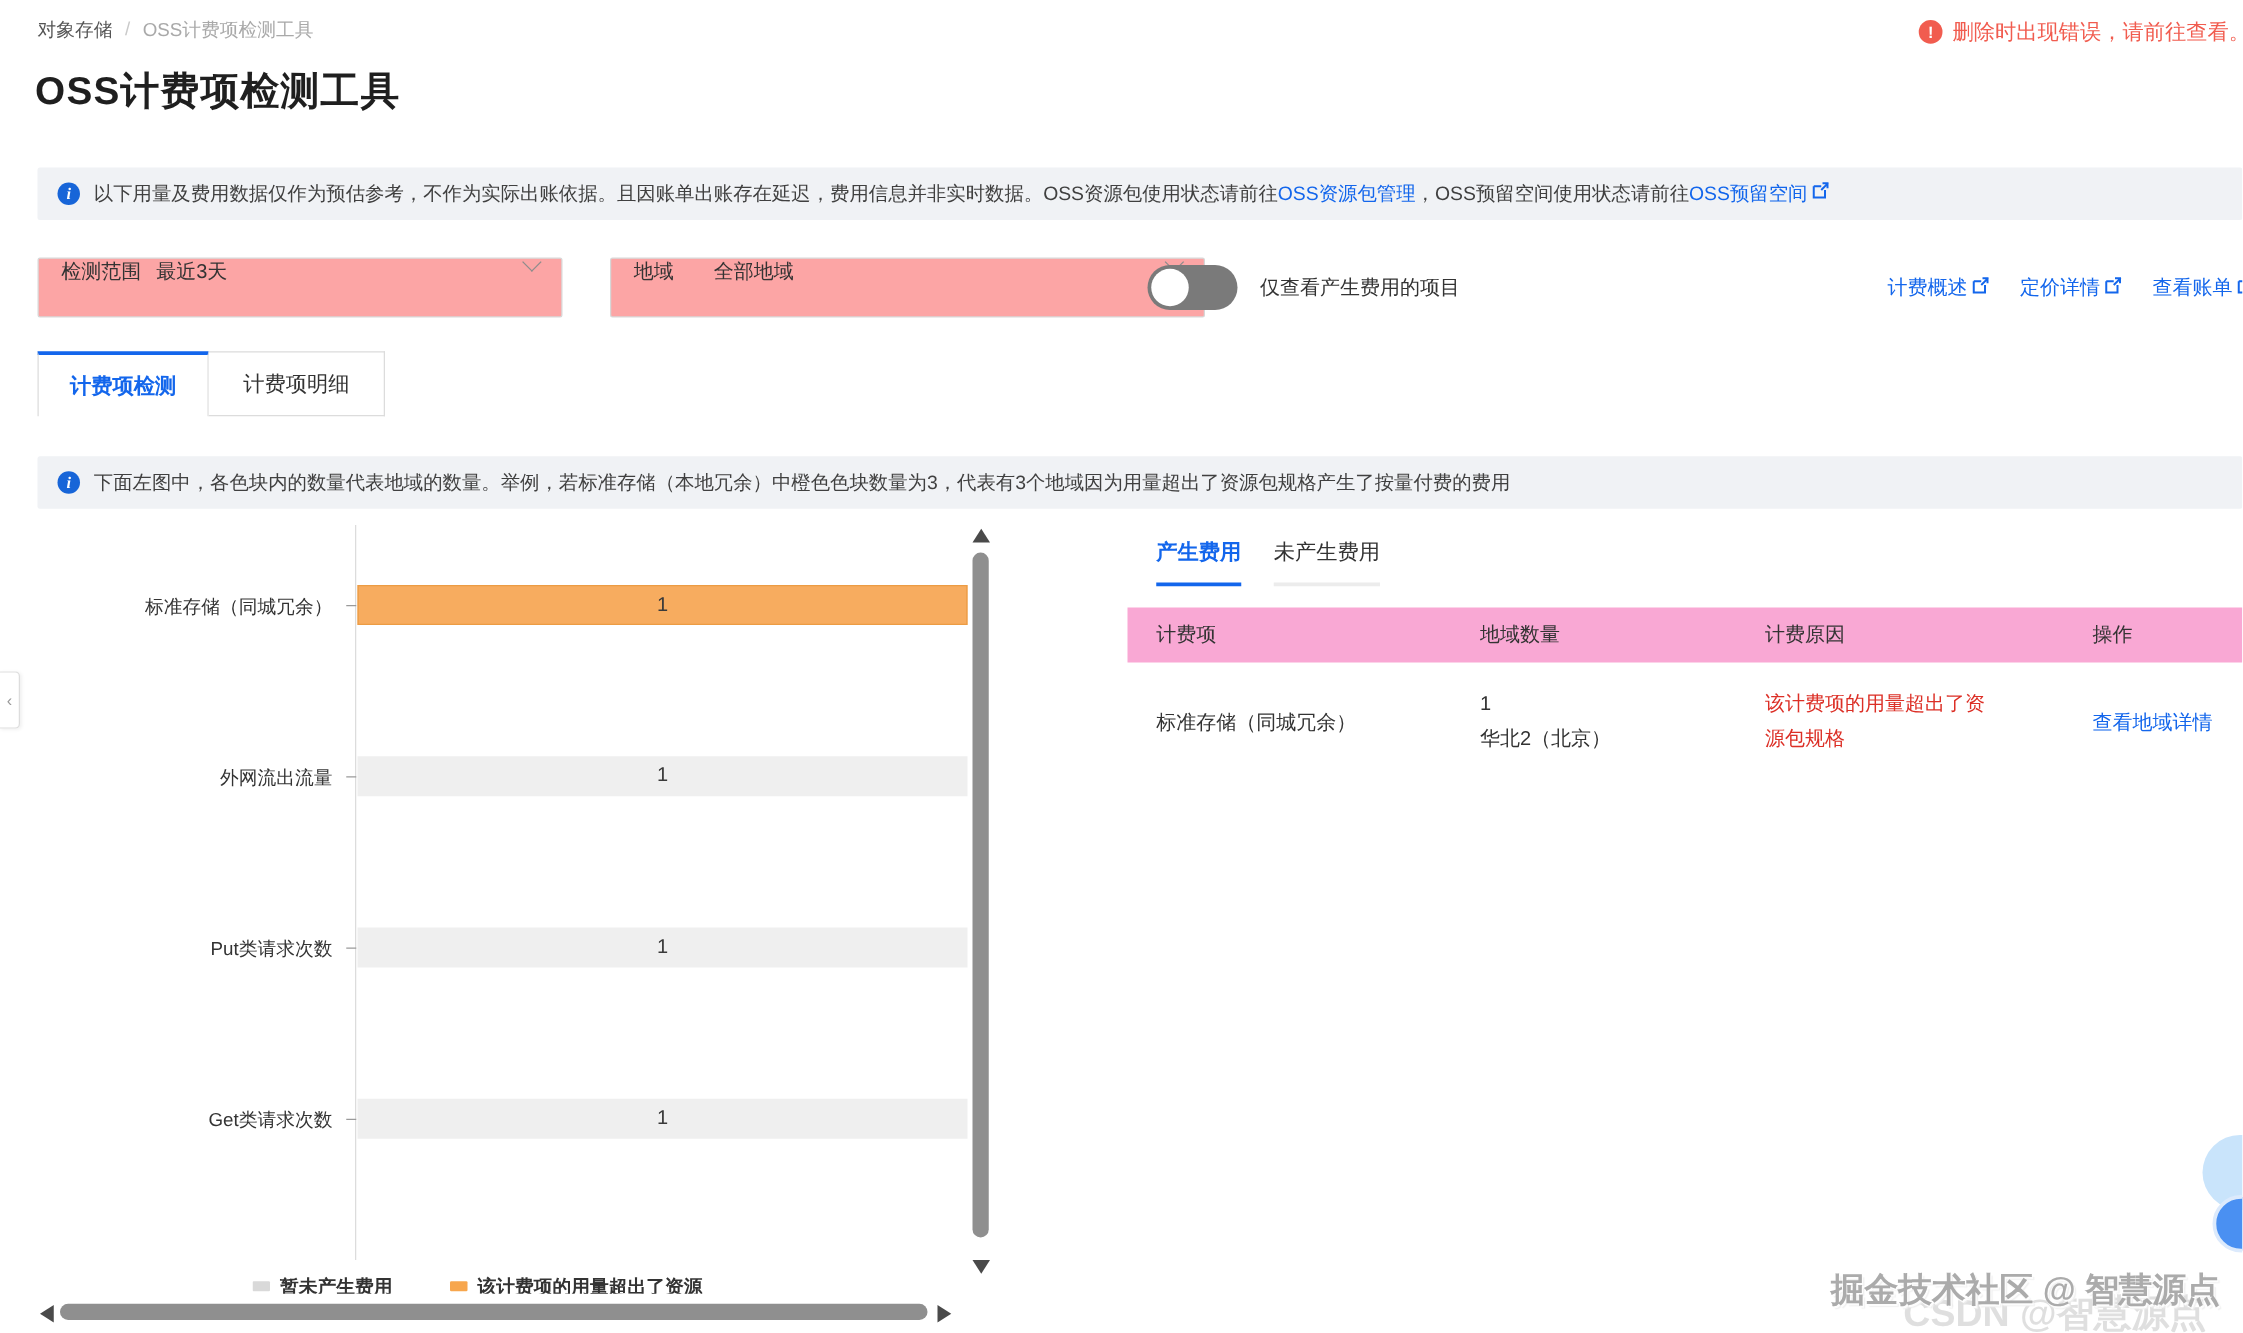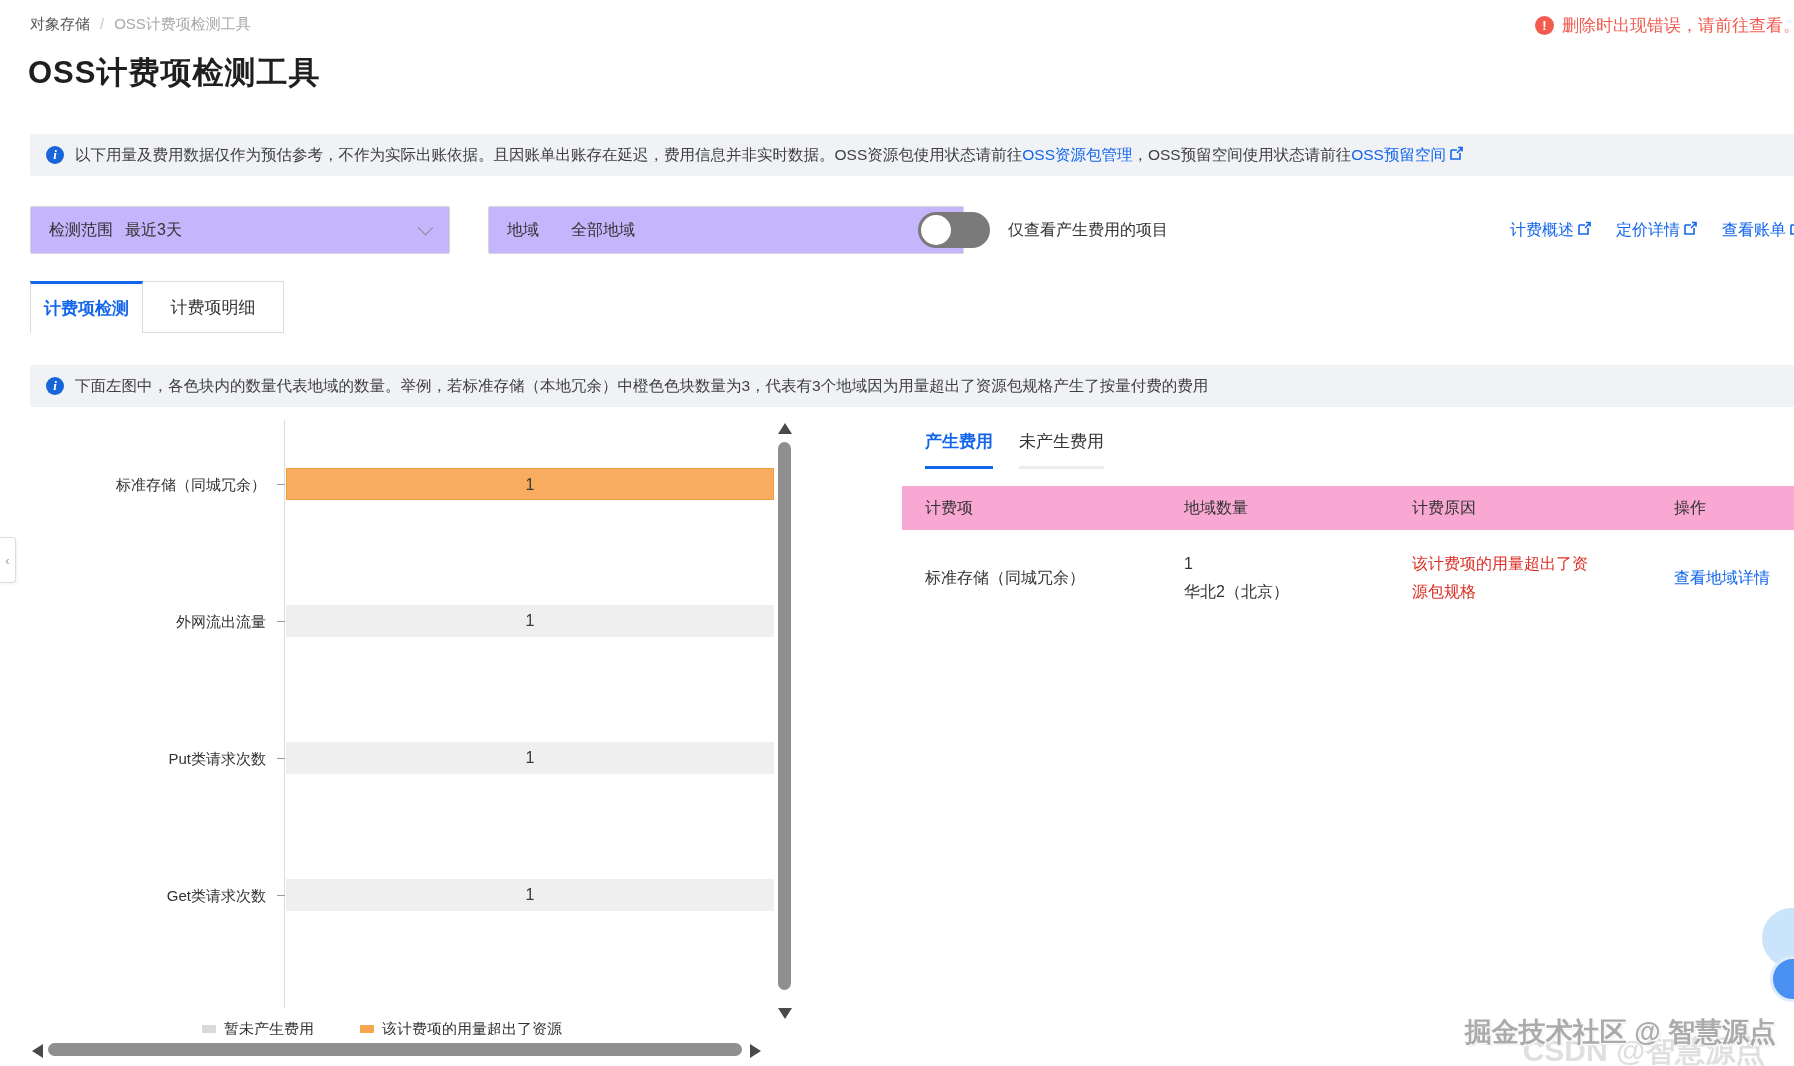--- a/index.html
+++ b/index.html
@@ -22,50 +22,50 @@
 
   
   .notice { position:absolute; left:30px; right:0; height:42px; background:#f0f2f5; border-radius:2px; display:flex; align-items:center; padding-left:16px; font-size:15.5px; color:#404040; white-space:nowrap; overflow:hidden; }
   .notice-1 { top:134px; }
   .notice-2 { top:365px; }
   .info-ico { flex:0 0 18px; width:18px; height:18px; border-radius:50%; background:#1765d8; color:#fff; font-family:"Liberation Serif", serif; font-style:italic; font-weight:bold; font-size:13px; display:flex; align-items:center; justify-content:center; margin-right:11px; }
   .lnk { color:#1366ec; text-decoration:none; cursor:pointer; }
   .ext { display:inline-block; vertical-align:-2px; margin-left:3px; }
 
   
-  .select { position:absolute; top:206px; height:48px; border:1px solid #d7d7d7; border-radius:2px; background:#c4b5fd; display:flex; align-items:center; padding:0 18px; font-size:16px; cursor:pointer; }
+  .select { position:absolute; top:206px; height:48px; border:1px solid #d7d7d7; border-radius:2px; background:#fca5a5; display:flex; align-items:flex-start; padding:0 18px; font-size:16px; cursor:pointer; }
   .select-range { left:30px; width:420px; }
   .select-region { left:488px; width:476px;gap:20px; }
   .select .lab { color:#333; }
   .select .val { margin-left:12px; color:#333; }
   .chev { margin-left:auto; width:11px; height:11px; border-left:1.6px solid #8c8c8c; border-bottom:1.6px solid #8c8c8c; transform:rotate(-45deg) translate(2px,-2px); }
 
   .toggle { position:absolute; left:918px; top:212px; width:72px; height:36px; border-radius:18px; background:#7a7a7a; cursor:pointer; }
   .toggle .knob { position:absolute; left:3px; top:3px; width:30px; height:30px; border-radius:50%; background:#fff; }
   .toggle-label { position:absolute; left:1008px; top:220px; font-size:16px; color:#333; }
 
   .top-links { position:absolute; top:220px; right:-10px; display:flex; gap:24px; font-size:16px; color:#1366ec; white-space:nowrap; }
   .top-links .tl { display:flex; align-items:center; cursor:pointer; }
 
   
   .tabs { position:absolute; top:281px; left:30px; display:flex; height:52px; font-size:17px; }
   .tab { display:flex; align-items:center; justify-content:center; cursor:pointer; background:#fff; }
-  .tab.active { width:113px; border:1px solid #dcdcdc; border-bottom:none; border-top:3px solid #1366ec; color:#1366ec; font-weight:bold; }
+  .tab.active { width:137px; border:1px solid #dcdcdc; border-bottom:none; border-top:3px solid #1366ec; color:#1366ec; font-weight:bold; }
   .tab.inactive { width:141px; border:1px solid #dcdcdc; border-left:none; color:#333; }
 
   
   .chart { position:absolute; left:30px; top:420px; width:762px; height:646px; }
   .axis { position:absolute; left:254px; top:0; width:1px; height:588px; background:#dcdcdc; }
   .bar-label { position:absolute; left:0; width:236px; text-align:right; font-size:15px; color:#333; }
   .tick { position:absolute; left:247px; width:8px; height:1px; background:#9a9a9a; }
   .bar { position:absolute; left:256px; width:488px; height:32px; text-align:center; line-height:32px; font-size:16px; color:#3a3a3a; cursor:pointer; }
   .bar.orange { background:#f7ac5f; border:1px solid #ec9c44; }
   .bar.gray { background:#efefef; }
 
-  .legend { position:absolute; left:172px; top:600px; height:15px; overflow:hidden; display:flex; gap:46px; font-size:15px; color:#333; }
+  .legend { position:absolute; left:172px; top:600px; height:15px; overflow:hidden; display:flex; gap:46px; font-size:15px; color:#333;font-weight:bold; }
   .legend .li { display:flex; align-items:flex-start; gap:8px; }
   .legend .sw { width:14px; height:8px; margin-top:5px; border-radius:1px; }
   .sw-gray { background:#d9d9d9; }
   .sw-orange { background:#f7a64d; }
 
   
   .tri { width:0; height:0; position:absolute; }
   .vsb { position:absolute; left:747px; top:0; width:16px; height:646px; }
   .vsb .up { left:1px; top:3px; border-left:7px solid transparent; border-right:7px solid transparent; border-bottom:11px solid #4a4a4a; }
   .vsb .thumb { position:absolute; left:1px; top:22px; width:13px; height:548px; background:#8f8f8f; border-radius:7px; cursor:grab; }

